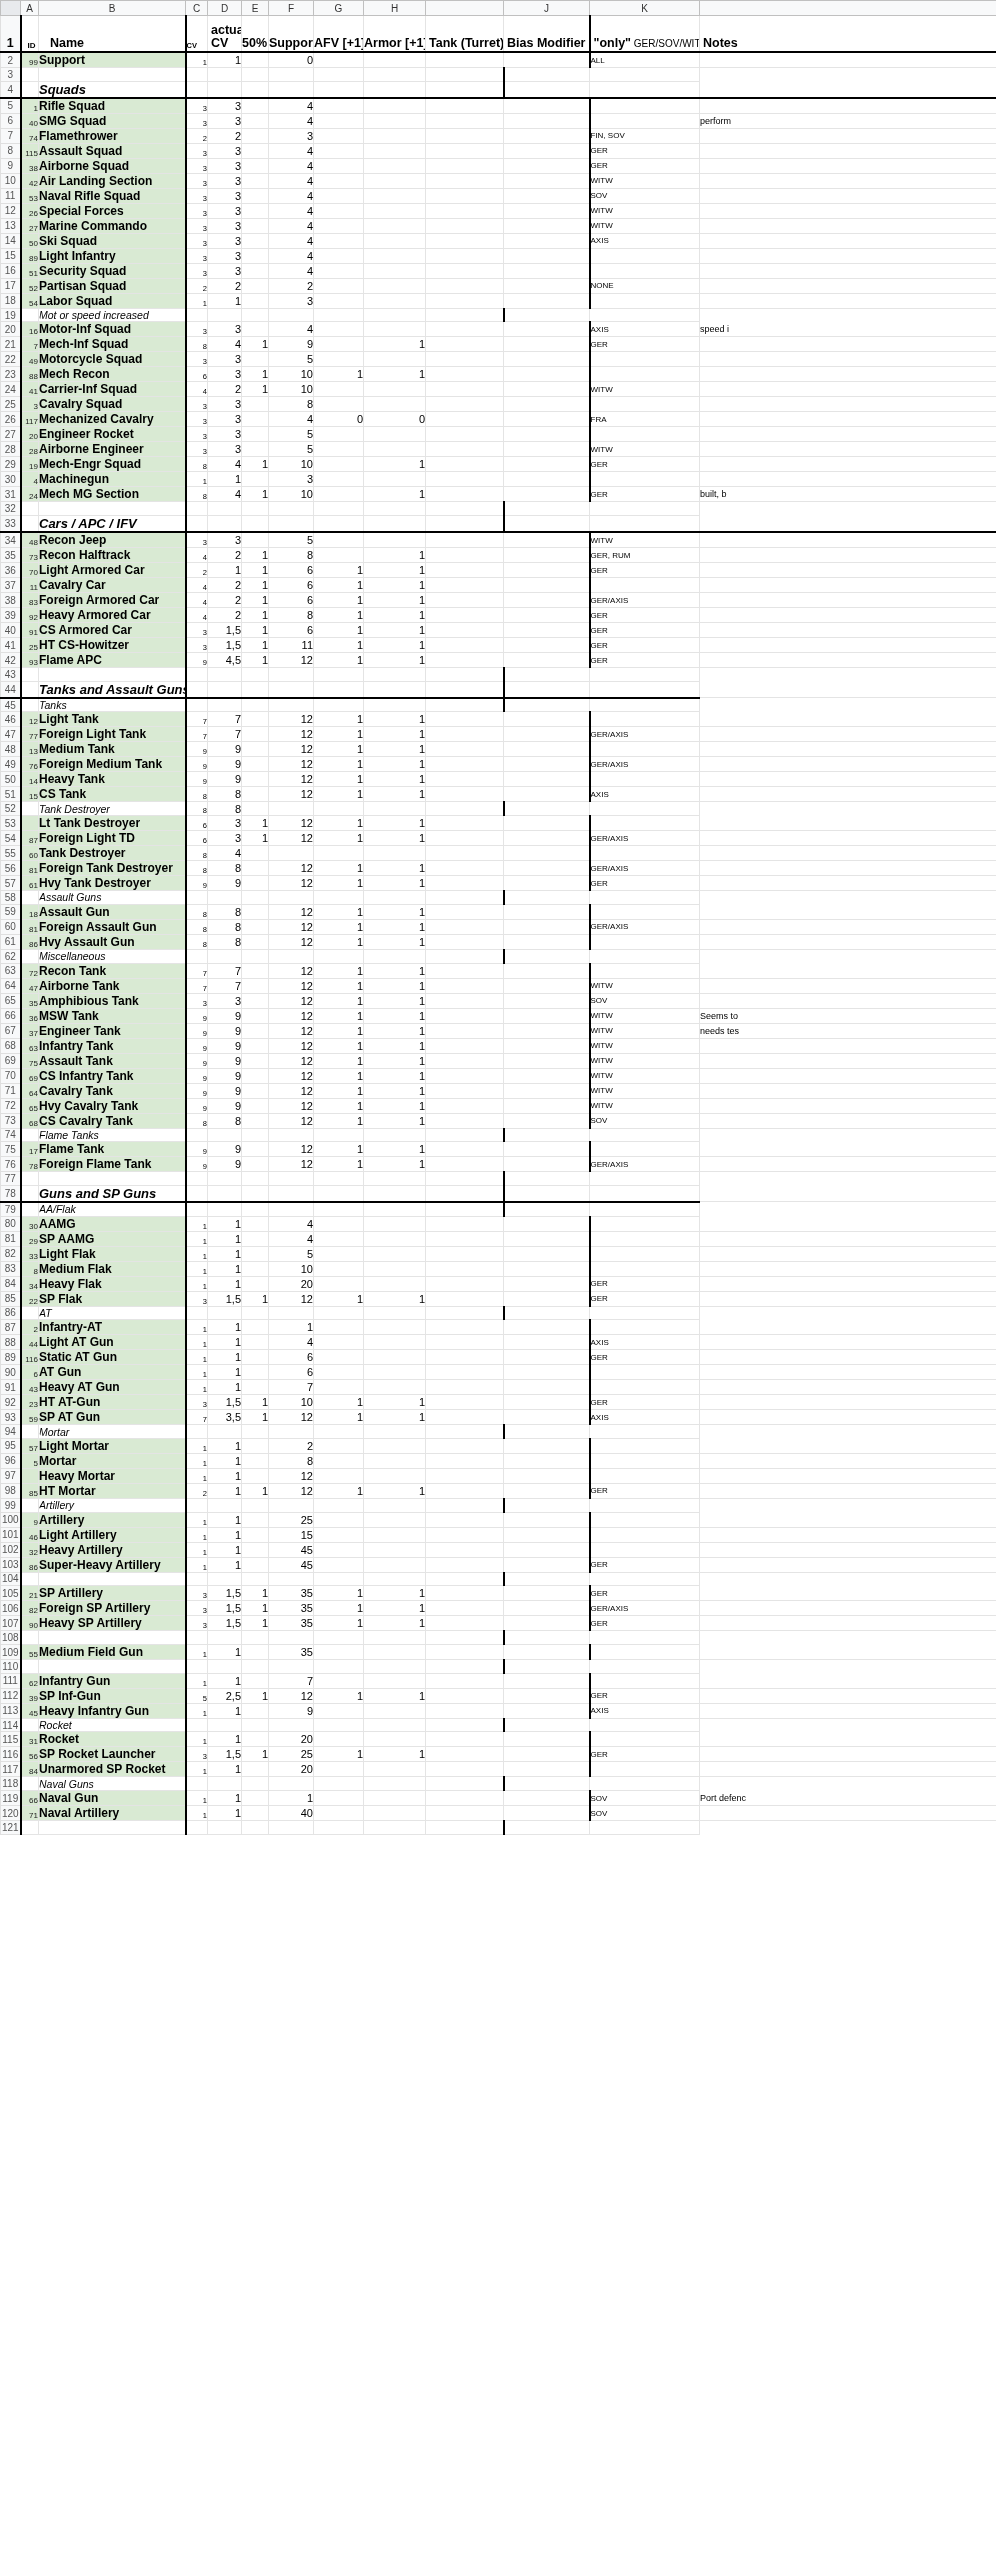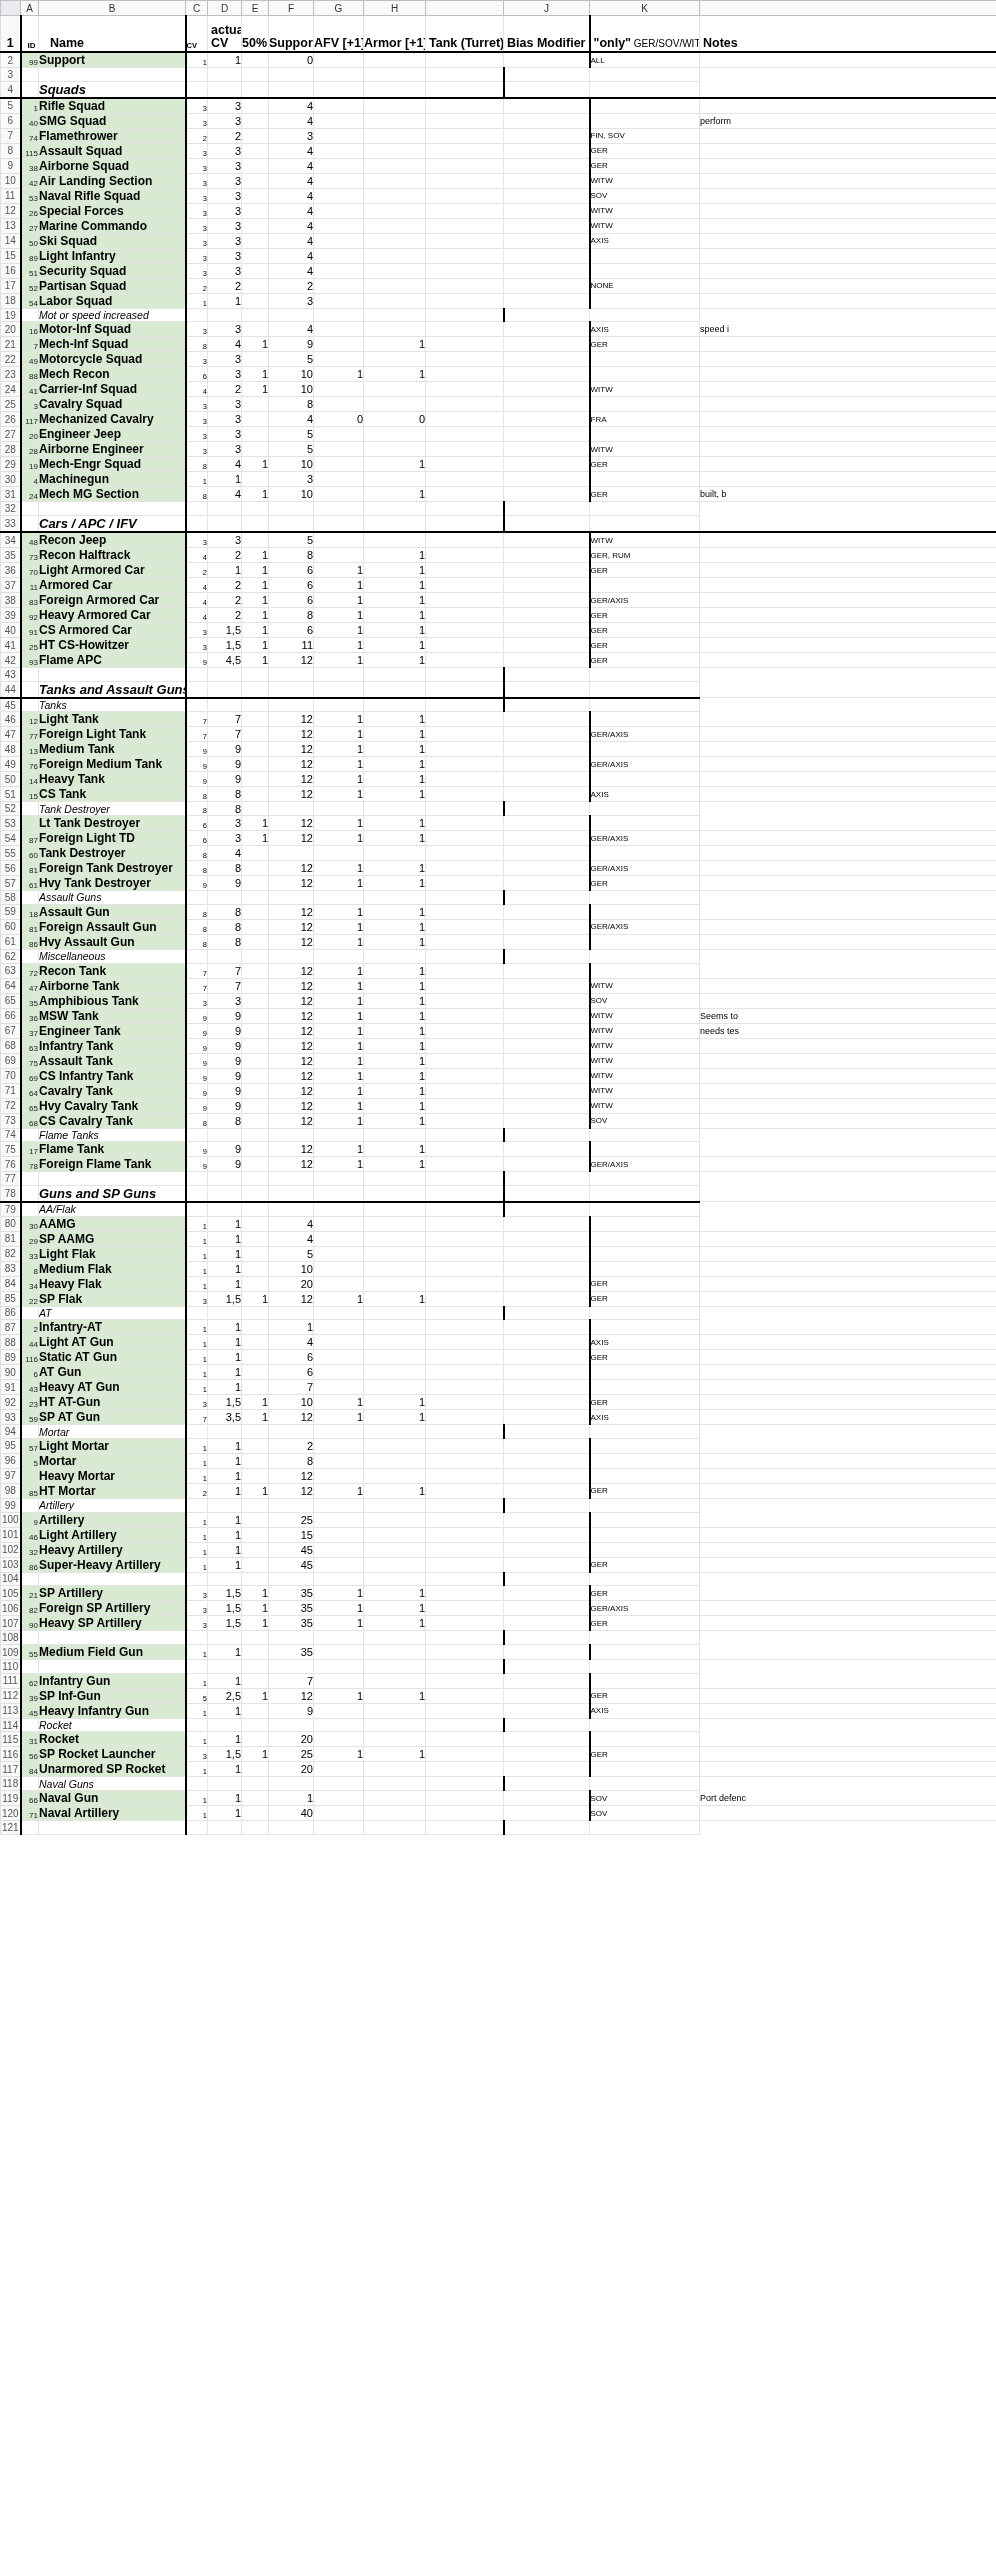--- a/index.html
+++ b/index.html
@@ -21,21 +21,21 @@
   td.c{border-right:1px solid #e4e4e4;border-bottom:1px solid #e4e4e4;height:12.7px;}
   td.idc{text-align:right;font-size:8px;color:#222;padding-right:2px;vertical-align:bottom;}
   td.namec{font-weight:bold;font-size:12px;padding-left:3px;color:#000;}
   td.num{text-align:right;padding-right:3px;font-size:11px;color:#000;}
   td.cvc{text-align:right;padding-right:3px;font-size:7.5px;color:#000;vertical-align:bottom;}
   td.onlyc{font-size:8px;padding-left:3px;color:#000;}
   td.notec{font-size:9px;padding-left:3px;color:#000;}
 
   .green{background:#d9ead3;}
   .sect{font-style:italic;font-weight:bold;font-size:13px;padding-left:6px;color:#000;}
-  .subsect{font-style:italic;font-size:10.5px;padding-left:6px;color:#000;}
+  .subsect{font-style:italic;font-size:10.5px;padding-left:6px;color:#000;border-radius:6px;}
 
   
   .tb{border-top:2px solid #000 !important;}
   .bb{border-bottom:2px solid #000 !important;}
   .lb{border-left:2px solid #000 !important;}
   .rb{border-right:2px solid #000 !important;}
 
   
   tr.hdr td{border-right:1px solid #e4e4e4;border-bottom:2px solid #000;height:34px;
      font-weight:bold;font-size:12.5px;vertical-align:bottom;padding-bottom:1px;color:#000;}
@@ -467,21 +467,21 @@
           <td class="c num">0</td>
           <td class="c num">0</td>
           <td class="c num"></td>
           <td class="c num rb"></td>
           <td class="c onlyc">FRA</td>
           <td class="c notec"></td>
         </tr>
         <tr>
           <td class="rn">27</td>
           <td class="c idc green lb">20</td>
-          <td class="c namec green rb">Engineer Jeep</td>
+          <td class="c namec green rb">Engineer Rocket</td>
           <td class="c cvc">3</td>
           <td class="c num">3</td>
           <td class="c num"></td>
           <td class="c num">5</td>
           <td class="c num"></td>
           <td class="c num"></td>
           <td class="c num"></td>
           <td class="c num rb"></td>
           <td class="c onlyc"></td>
           <td class="c notec"></td>
@@ -616,21 +616,21 @@
           <td class="c num">1</td>
           <td class="c num">1</td>
           <td class="c num"></td>
           <td class="c num rb"></td>
           <td class="c onlyc">GER</td>
           <td class="c notec"></td>
         </tr>
         <tr>
           <td class="rn">37</td>
           <td class="c idc green lb">11</td>
-          <td class="c namec green rb">Armored Car</td>
+          <td class="c namec green rb">Cavalry Car</td>
           <td class="c cvc">4</td>
           <td class="c num">2</td>
           <td class="c num">1</td>
           <td class="c num">6</td>
           <td class="c num">1</td>
           <td class="c num">1</td>
           <td class="c num"></td>
           <td class="c num rb"></td>
           <td class="c onlyc"></td>
           <td class="c notec"></td>

